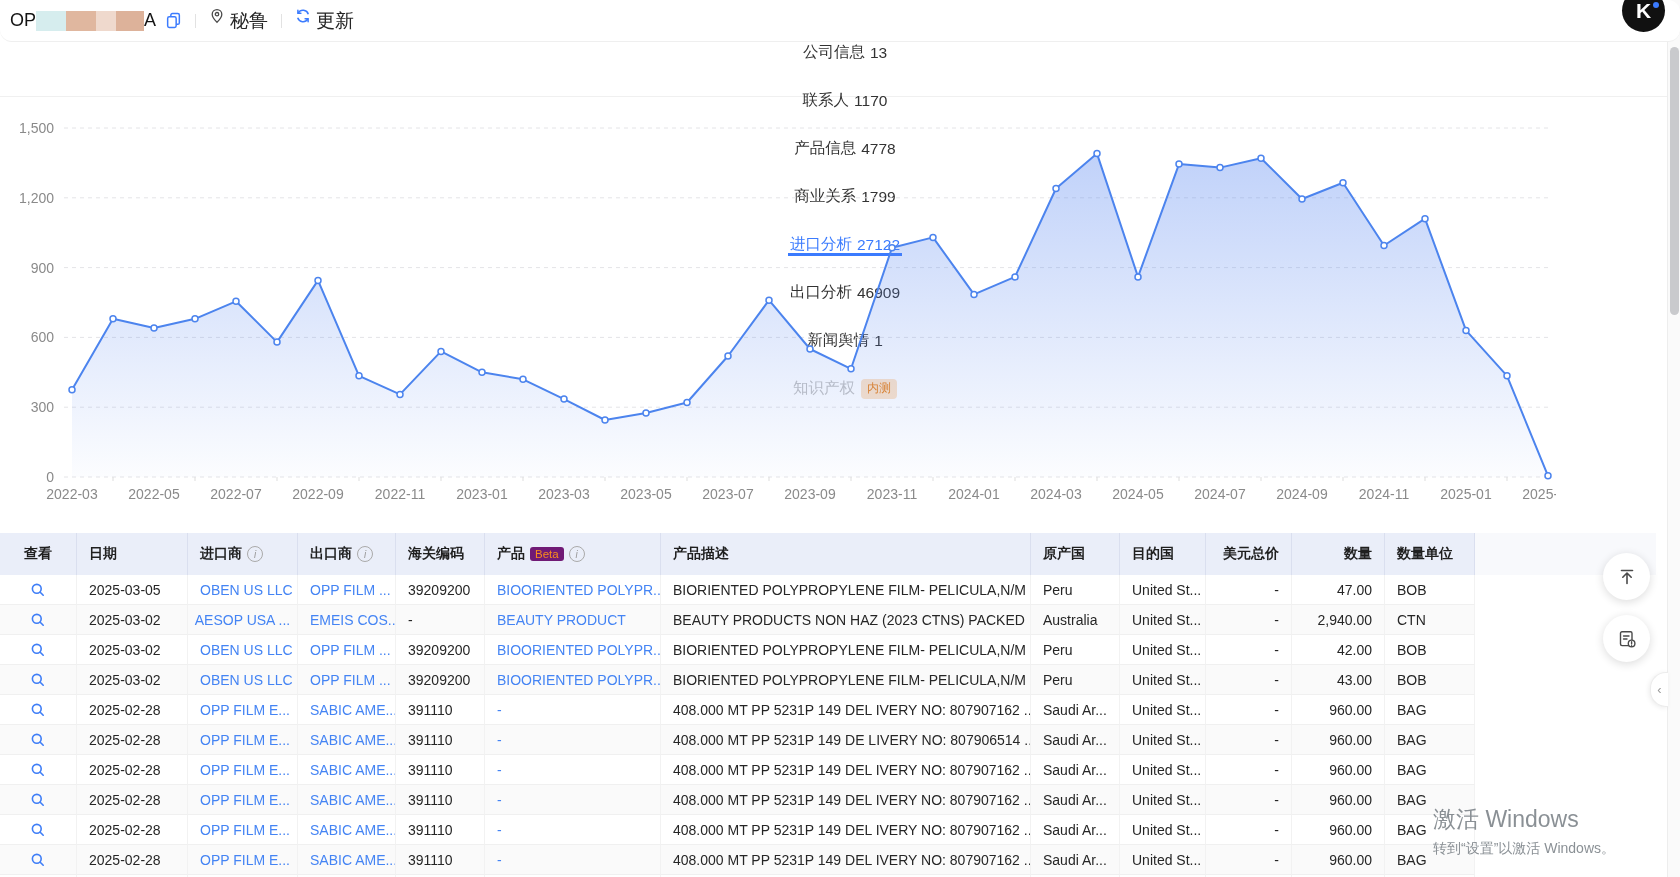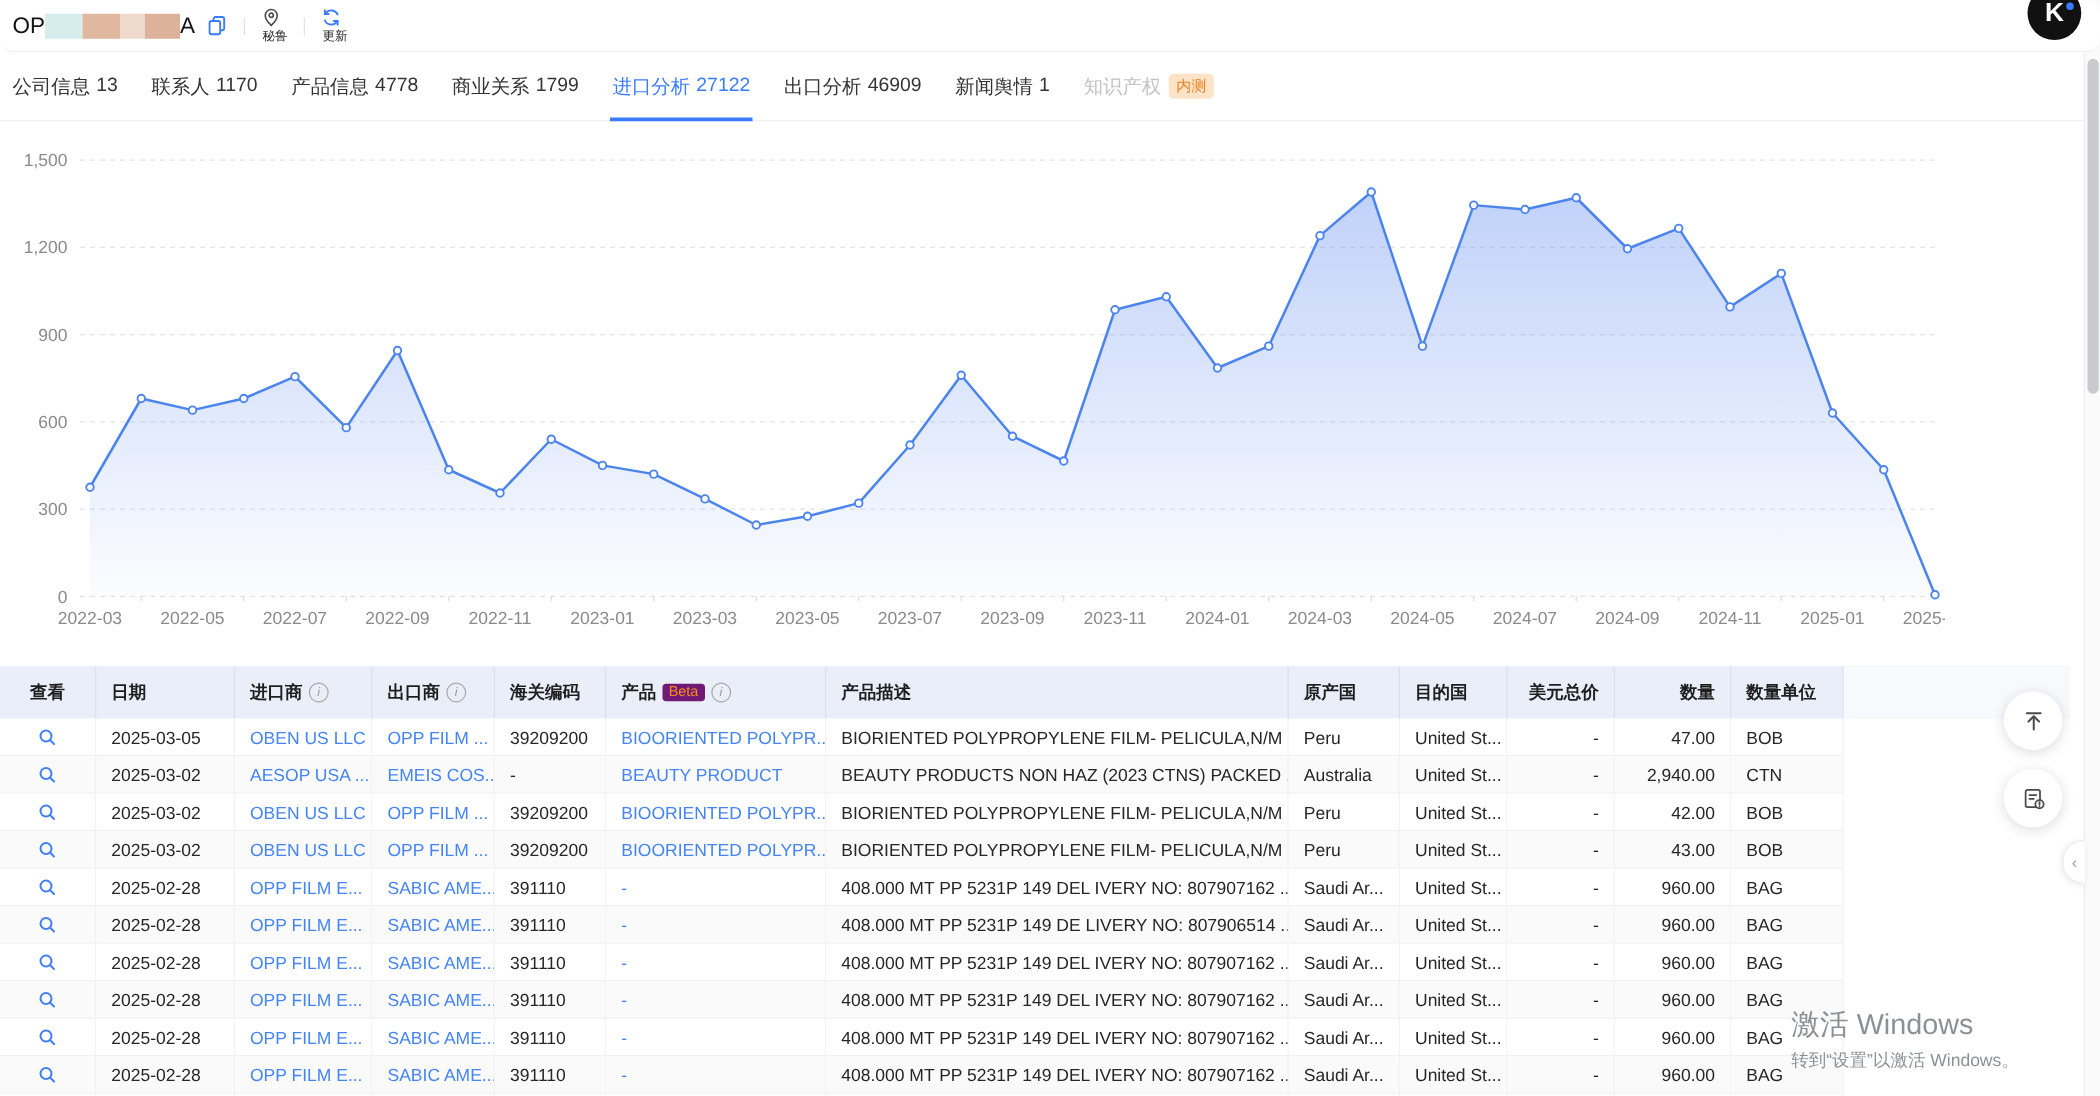--- a/index.html
+++ b/index.html
@@ -9,28 +9,28 @@
   .topbar{position:absolute;top:0;left:0;right:0;height:42px;border-bottom:1px solid #efefef;
           display:flex;align-items:center;padding-left:10px;box-sizing:border-box;background:#fff;z-index:5;border-radius:12px;}
   .company{display:flex;align-items:center;font-size:18px;color:#141414;}
   .redact{display:inline-block;height:20px;vertical-align:middle;}
   .r1{width:30px;background:#d6edee;}
   .r2{width:30px;background:#e0b79f;}
   .r3{width:20px;background:#efd9cd;}
   .r4{width:28px;background:#ddb29a;}
   .icon-btn{display:inline-flex;align-items:center;justify-content:center;margin-left:9px;cursor:pointer;}
   .vdiv{width:1px;height:14px;background:#e2e2e2;margin:0 13px;}
-  .tb-item{display:flex;align-items:flex-end;font-size:10px;color:#262626;flex-direction:column;}
+  .tb-item{display:flex;align-items:flex-start;font-size:19px;color:#262626;}
   .tb-item svg{margin-right:5px;}
   .k-logo{position:absolute;top:-11px;right:15px;width:43px;height:43px;border-radius:50%;background:#111;
           color:#fff;font-weight:bold;font-size:21px;display:flex;align-items:center;justify-content:center;z-index:10;}
   .k-dot{position:absolute;top:13px;right:6px;width:6px;height:6px;border-radius:50%;background:#3B7BFE;}
   
   .tabbar{position:absolute;top:42px;left:0;right:0;height:55px;border-bottom:1px solid #f0f0f0;
-          display:flex;align-items:center;gap:27px;padding-left:10px;font-size:15.5px;background:#fff;box-sizing:border-box;}
+          display:flex;align-items:center;gap:27px;padding-left:10px;font-size:15.5px;background:#fff;box-sizing:border-box;flex-direction:column;}
   .tab{position:relative;height:100%;display:flex;align-items:center;color:#333;cursor:pointer;white-space:nowrap;}
   .tab .cnt{margin-left:5px;}
   .tab.active{color:#3B7BFE;}
   .tab.active::after{content:'';position:absolute;left:-2px;right:-2px;bottom:-1px;height:3px;background:#3B7BFE;}
   .tab.disabled{color:#c3c3c3;}
   .badge{margin-left:6px;background:#FDE3C8;color:#E8821E;font-size:12px;padding:1.5px 6px;border-radius:4px;}
   
   .chart-wrap{position:absolute;top:97px;left:0;width:1556px;height:436px;overflow:hidden;}
   .chart-wrap svg{display:block;}
   .ylab,.xlab{fill:#8a8a8a;font-size:14px;font-family:"Liberation Sans",sans-serif;}
@@ -344,21 +344,21 @@
             <span class="viewbtn">
               <svg width="16" height="16" viewBox="0 0 16 16" fill="none" stroke="#3F7EF7" stroke-width="1.6" stroke-linecap="round">
                 <circle cx="6.8" cy="6.8" r="4.4"></circle>
                 <path d="M10.2 10.2l3 3"></path>
               </svg>
             </span>
           </div>
           <div class="cell" style="width: 111px; flex: 0 0 auto;">
             <span>2025-03-02</span>
           </div>
-          <div class="cell" style="width: 110px; flex: 0 0 auto;">
+          <div class="cell" style="width: 110px; flex: 0 0 auto; justify-content: center;">
             <a href="#">AESOP USA ...</a>
           </div>
           <div class="cell" style="width: 98px; flex: 0 0 auto;">
             <a href="#">EMEIS COS...</a>
           </div>
           <div class="cell" style="width: 89px; flex: 0 0 auto;">
             <span>-</span>
           </div>
           <div class="cell" style="width: 176px; flex: 0 0 auto;">
             <a href="#">BEAUTY PRODUCT</a>

